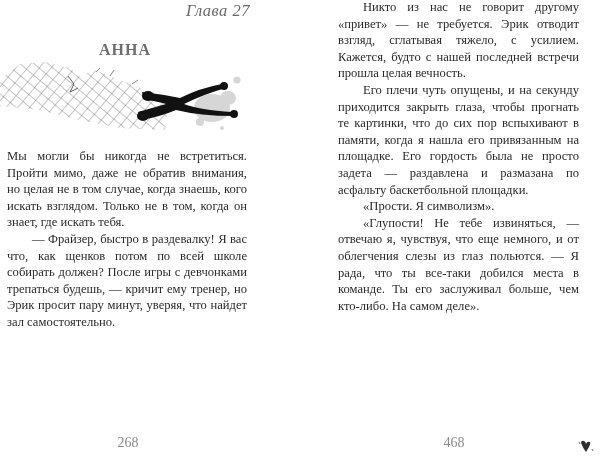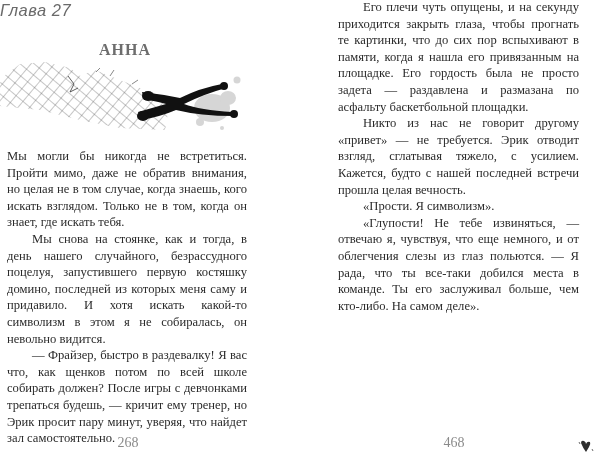--- a/index.html
+++ b/index.html
@@ -1,22 +1,22 @@
 <!DOCTYPE html>
 <html><head>
 <meta charset="utf-8">
 <style>
   html, body { margin: 0; padding: 0; background: #ffffff; }
   body { width: 600px; height: 459px; position: relative; overflow: hidden;
          font-family: "DejaVu Serif", "Liberation Serif", serif; color: #2a2a2a; }
   .page { position: absolute; top: 0; height: 459px; }
   .page-left { left: 0; width: 300px; }
   .page-right { left: 300px; width: 300px; }
-  .chapter-label { position: absolute; left: 0; width: 250px; top: 1px; text-align: left;
-                   font-family: Liberation Sans, sans-serif; font-style: italic; font-size: 16.5px;
+  .chapter-label { position: absolute; left: 0; width: 250px; top: 1px; text-align: right;
+                   font-family: Liberation Serif, serif; font-style: italic; font-size: 16.5px;
                    color: #6a6a6a; letter-spacing: 0.5px; }
   .chapter-title { position: absolute; left: 0; width: 250px; top: 41px; text-align: center;
                    font-family: "Liberation Serif", serif; font-weight: bold; font-size: 16px;
                    color: #6d6d6d; letter-spacing: 1px; }
   .illustration { position: absolute; left: 0; top: 58px; width: 250px; height: 80px; }
   .text { position: absolute; font-family: "Liberation Serif", serif; font-size: 12.6px;
           line-height: 16.6px; color: #2b2b2b; text-align: justify; }
   .text p { margin: 0; }
   .text p.indent { text-indent: 25px; }
   .left-text { left: 7px; width: 240px; top: 148px; }
@@ -58,31 +58,30 @@
       <path d="M142 34 Q160 36 180 40 Q200 30 222 26 L226 30 Q204 36 184 46 Q200 52 232 54 L234 58 Q200 58 176 52 Q162 58 142 62 L138 54 Q152 50 166 46 Q152 42 144 42 Z"></path>
       <circle cx="224" cy="28" r="4"></circle>
       <circle cx="234" cy="56" r="4"></circle>
       <ellipse cx="143" cy="58" rx="6" ry="5"></ellipse>
       <ellipse cx="148" cy="38" rx="6" ry="5"></ellipse>
     </g>
   </svg>
 
   <div class="text left-text">
     <p>Мы могли бы никогда не встретиться. Пройти мимо, даже не обратив внимания, но целая не в том случае, когда знаешь, кого искать взглядом. Только не в том, когда он знает, где искать тебя.</p>
-    <p class="indent">Мы снова на стоянке, как и тогда, в день нашего случайного, безрассудного поцелуя, запустившего первую костяшку домино, последней из которых меня саму и придавило. И хотя искать какой-то символизм в этом я не собиралась, он невольно видится.</p>
     <p class="indent">— Фрайзер, быстро в раздевалку! Я вас что, как щенков потом по всей школе собирать должен? После игры с девчонками трепаться будешь, — кричит ему тренер, но Эрик просит пару минут, уверяя, что найдет зал самостоятельно.</p>
   </div>
 
   <div class="page-number left-num">268</div>
 </div>
 
 <div class="page page-right">
   <div class="text right-text">
+    <p class="indent">Никто из нас не говорит другому «привет» — не требуется. Эрик отводит взгляд, сглатывая тяжело, с усилием. Кажется, будто с нашей последней встречи прошла целая вечность.</p>
     <p class="indent">Его плечи чуть опущены, и на секунду приходится закрыть глаза, чтобы прогнать те картинки, что до сих пор вспыхивают в памяти, когда я нашла его привязанным на площадке. Его гордость была не просто задета — раздавлена и размазана по асфальту баскетбольной площадки.</p>
-    <p class="indent">Никто из нас не говорит другому «привет» — не требуется. Эрик отводит взгляд, сглатывая тяжело, с усилием. Кажется, будто с нашей последней встречи прошла целая вечность.</p>
     <p class="indent">«Прости. Я символизм».</p>
     <p class="indent">«Глупости! Не тебе извиняться, — отвечаю я, чувствуя, что еще немного, и от облегчения слезы из глаз польются. — Я рада, что ты все-таки добился места в команде. Ты его заслуживал больше, чем кто-либо. На самом деле».</p>
 
   </div>
 
   <div class="page-number right-num">468</div>
 </div>
 
 <svg class="heart" viewBox="0 0 16 16" xmlns="http://www.w3.org/2000/svg">
   <path d="M3 5 Q3 2 6 3 Q8 4 8 6 Q9 3 12 4 Q13 6 11 9 L8 14 Q5 10 3 5 Z" fill="#2e2e2e"></path>

